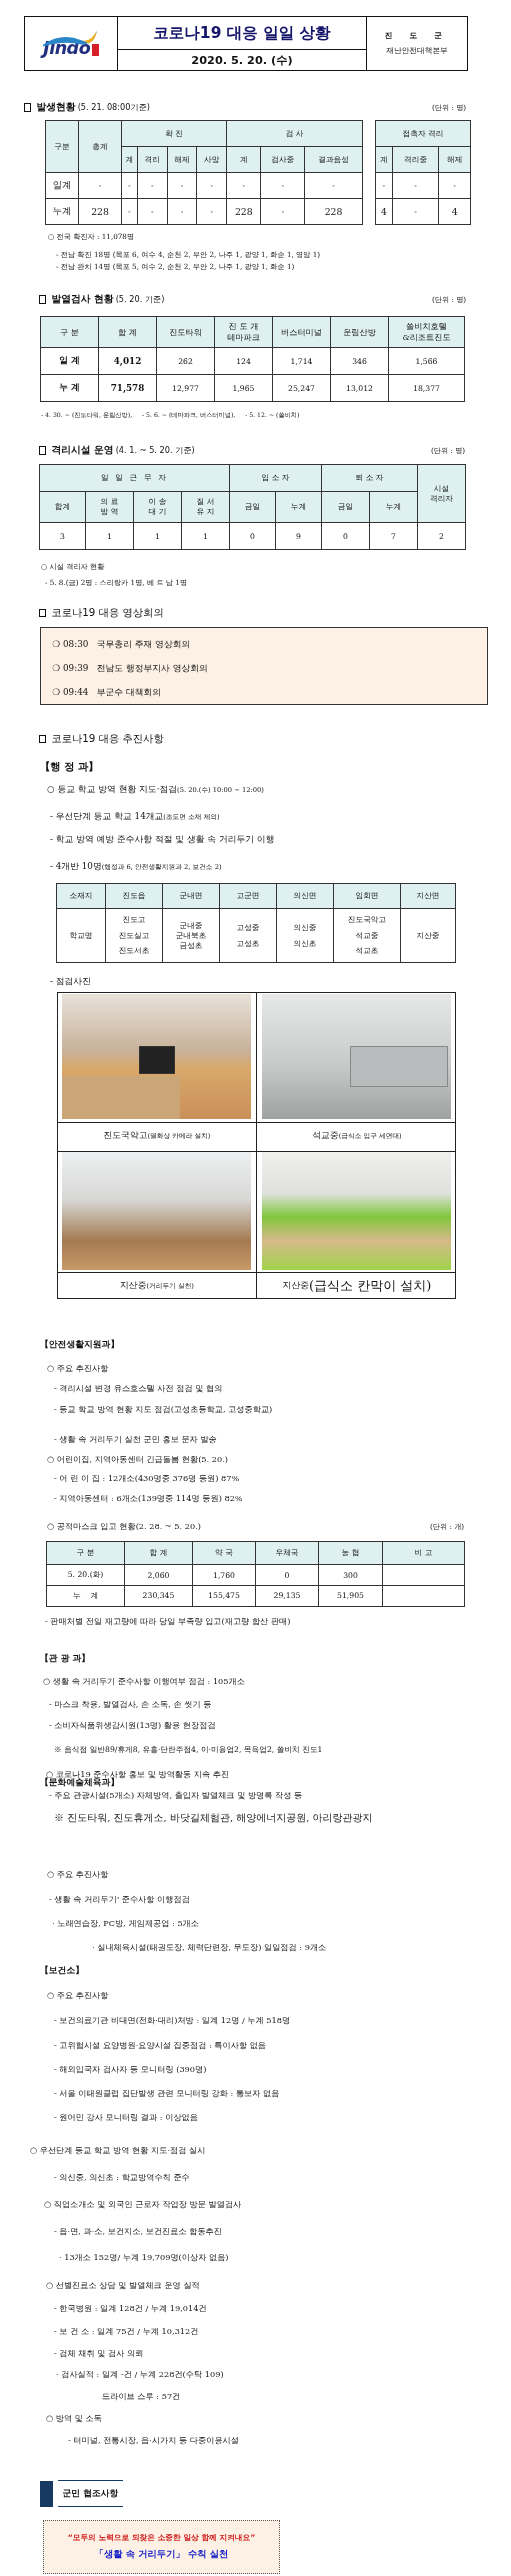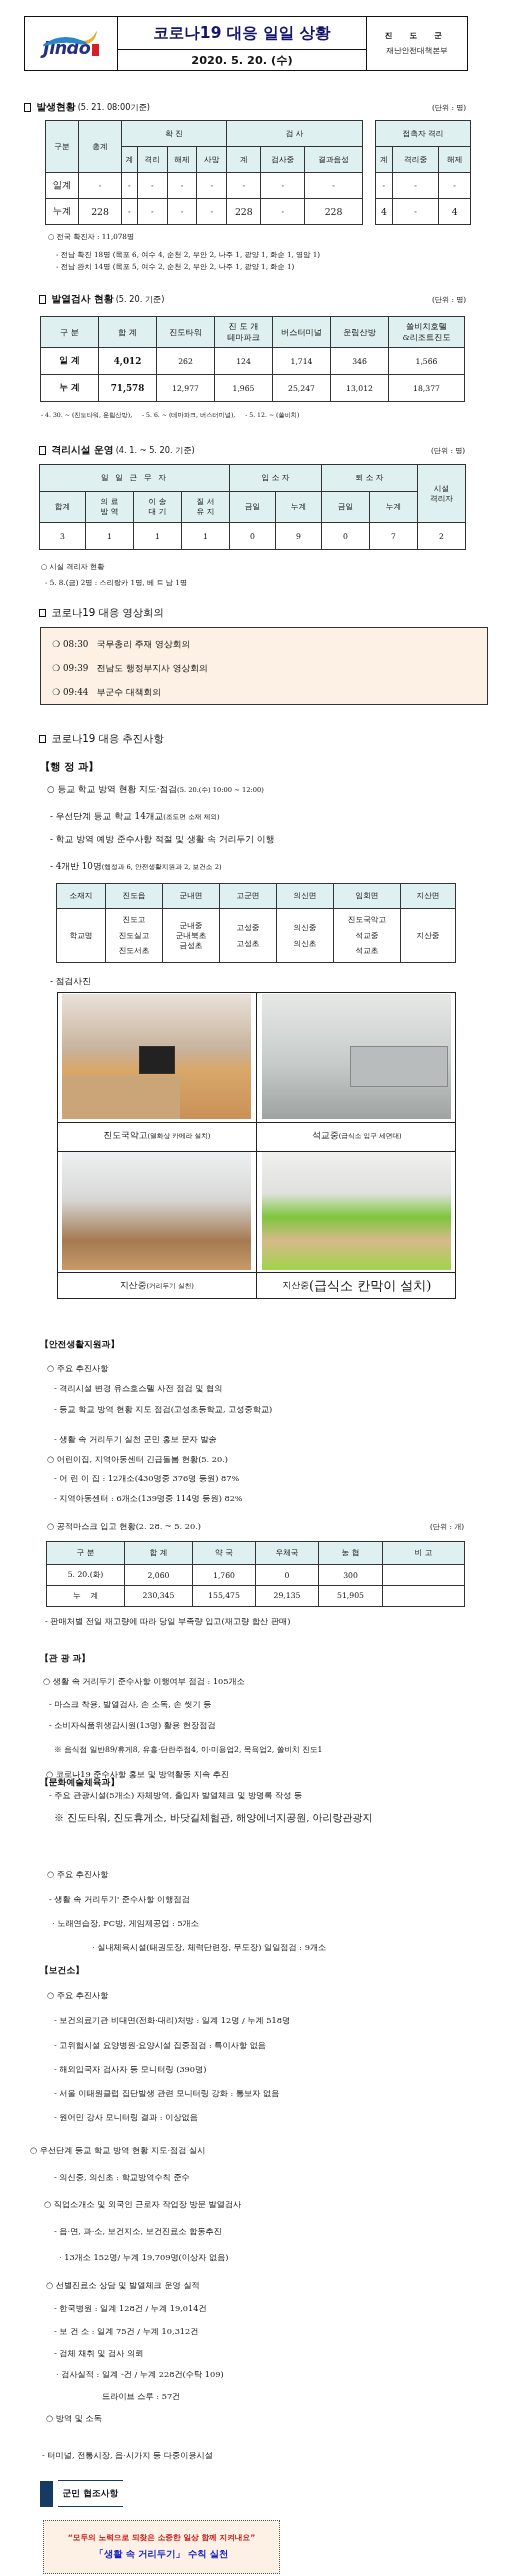--- a/index.html
+++ b/index.html
@@ -377,21 +377,21 @@
 <div class="abs txt" style="left:44px; top:2199px;">○ 직업소개소 및 외국인 근로자 작업장 방문 발열검사</div>
 <div class="abs txt" style="left:54px; top:2226px;">- 읍·면, 과·소, 보건지소, 보건진료소 합동추진</div>
 <div class="abs txt" style="left:59px; top:2252px;">· 13개소 152명/ 누계 19,709명(이상자 없음)</div>
 <div class="abs txt" style="left:46px; top:2280px;">○ 선별진료소 상담 및 발열체크 운영 실적</div>
 <div class="abs txt" style="left:54px; top:2303px;">- 한국병원 : 일계 128건 / 누계 19,014건</div>
 <div class="abs txt" style="left:54px; top:2326px;">- 보 건 소 : 일계  75건 / 누계 10,312건</div>
 <div class="abs txt" style="left:54px; top:2348px;">- 검체 채취 및 검사 의뢰</div>
 <div class="abs txt" style="left:56px; top:2369px;">· 검사실적 : 일계 -건 / 누계 228건(수탁 109)</div>
 <div class="abs txt" style="left:102px; top:2391px;">드라이브 스루 : 57건</div>
 <div class="abs txt" style="left:46px; top:2413px;">○ 방역 및 소독</div>
-<div class="abs txt" style="left:42px; top:2435px;margin-top:15px;">- 터미널, 전통시장, 읍·시가지 등 다중이용시설</div>
+<div class="abs txt" style="left:68px; top:2435px;">- 터미널, 전통시장, 읍·시가지 등 다중이용시설</div>
 
 <div class="abs" style="left:40px; top:2481px; width:13.4px; height:26px; background:#173a63;"></div>
 <div class="abs" style="left:58px; top:2480px; width:65px; height:27px; border-top:1px solid #173a63; border-bottom:1px solid #173a63; display:flex; align-items:center; justify-content:center; font-family:'DejaVu Sans',sans-serif; font-weight:bold; font-size:8.8px;">군민 협조사항</div>
 
 <div class="abs" style="left:43px; top:2520px; width:237px; height:54px; border:0.5px dotted #555; background:#fcf1e4; display:flex; flex-direction:column; align-items:center; justify-content:center; gap:5.2px;">
   <div style="color:#d01a1a; font-family:'DejaVu Sans',sans-serif; font-weight:bold; font-size:7.7px;">“모두의 노력으로 되찾은 소중한 일상 함께 지켜내요”</div>
   <div style="color:#1a23c8; font-family:'DejaVu Sans',sans-serif; font-weight:bold; font-size:9.3px;">「생활 속 거리두기」 수칙 실천</div>
 </div>
 
 

